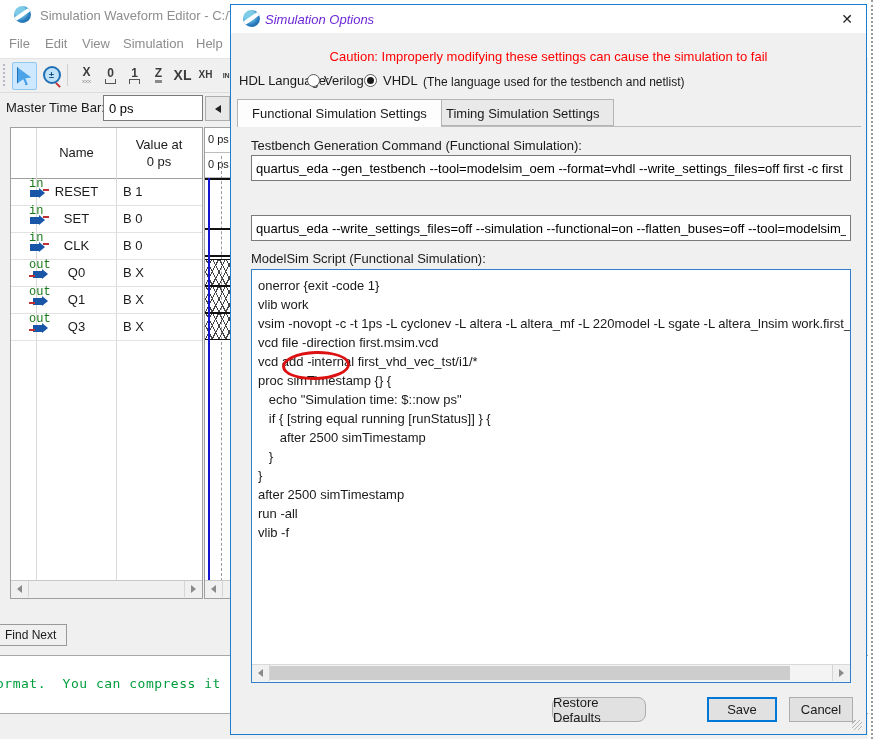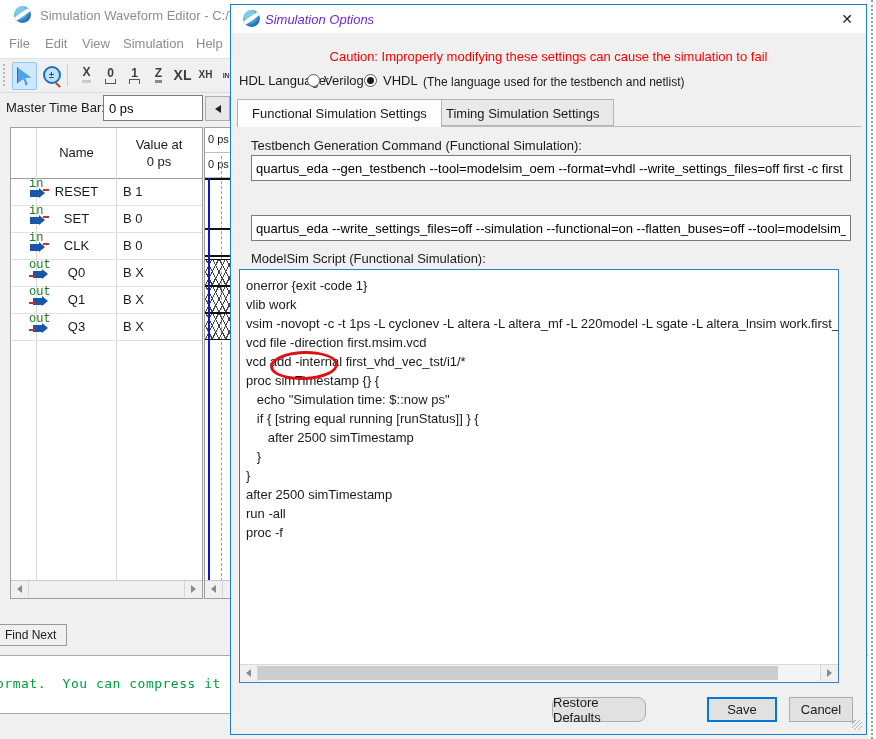--- a/index.html
+++ b/index.html
@@ -102,21 +102,21 @@
   .radio{position:absolute;width:13px;height:13px;border:1px solid #5a5a5a;border-radius:50%;background:#fff;box-sizing:border-box;}
   .radio.sel::after{content:"";position:absolute;left:2px;top:2px;width:7px;height:7px;border-radius:50%;background:#1a1a1a;}
   .hdl-note{position:absolute;left:192px;top:70px;font-size:12px;}
   .tabs-line{position:absolute;left:6px;top:121px;width:624px;height:0;border-bottom:1px solid #bcbcbc;}
   .tab{position:absolute;top:94px;height:27px;box-sizing:border-box;padding:6px 14px 0 14px;white-space:nowrap;}
   .tab.active{left:6px;background:#fdfdfd;border:1px solid #b4b4b4;border-bottom:none;height:28px;z-index:2;}
   .tab.inactive{left:200px;background:#e9e9e9;border:1px solid #b4b4b4;}
   .fld-label{position:absolute;left:20px;}
   .cmd-input{position:absolute;left:20px;width:600px;height:26px;border:1px solid #7a7a7a;background:#fff;
           font-family:inherit;font-size:13px;padding:0 4px;box-sizing:border-box;white-space:nowrap;overflow:hidden;}
-  .script-box{position:absolute;left:8px;top:264px;width:600px;height:414px;background:#fff;
+  .script-box{position:absolute;left:20px;top:264px;width:600px;height:414px;background:#fff;
           border:1px solid #2f80c7;box-sizing:border-box;}
   .script-content{position:absolute;left:0;top:0;right:0;bottom:18px;overflow:hidden;padding:6px 0 0 6px;}
   .script-line{white-space:pre;height:19px;line-height:19px;font-size:13px;color:#1a1a1a;}
   .novopt-ellipse{position:absolute;left:30px;top:81px;width:62px;height:23px;border:3px solid #dd1111;
           border-radius:50%;transform:rotate(-2deg);}
   .script-hscroll{position:absolute;left:0;bottom:0;width:100%;height:17px;background:#f4f4f4;border-top:1px solid #d9d9d9;}
   .script-thumb{position:absolute;left:18px;top:1px;width:520px;height:14px;background:#cdcdcd;}
   .dlg-btn{position:absolute;top:692px;height:25px;background:#e1e1e1;border:1px solid #adadad;
           display:flex;align-items:center;justify-content:center;box-sizing:border-box;font-size:13px;}
   .btn-restore{left:321px;width:94px;border-radius:8px;}
@@ -309,21 +309,21 @@
         <div class="script-line">vcd file -direction first.msim.vcd</div>
         <div class="script-line">vcd add -internal first_vhd_vec_tst/i1/*</div>
         <div class="script-line">proc simTimestamp {} {</div>
         <div class="script-line">   echo "Simulation time: $::now ps"</div>
         <div class="script-line">   if { [string equal running [runStatus]] } {</div>
         <div class="script-line">      after 2500 simTimestamp</div>
         <div class="script-line">   }</div>
         <div class="script-line">}</div>
         <div class="script-line">after 2500 simTimestamp</div>
         <div class="script-line">run -all</div>
-        <div class="script-line">proc -f</div>
+        <div class="script-line">vlib -f</div>
       </div>
       <div class="novopt-ellipse"></div>
       <div class="script-hscroll">
         <div class="sb-btn sb-l">
             <div class="tri-l"></div>
           </div>
         <div class="sb-btn sb-r">
             <div class="tri-r"></div>
           </div>
         <div class="script-thumb"></div>

